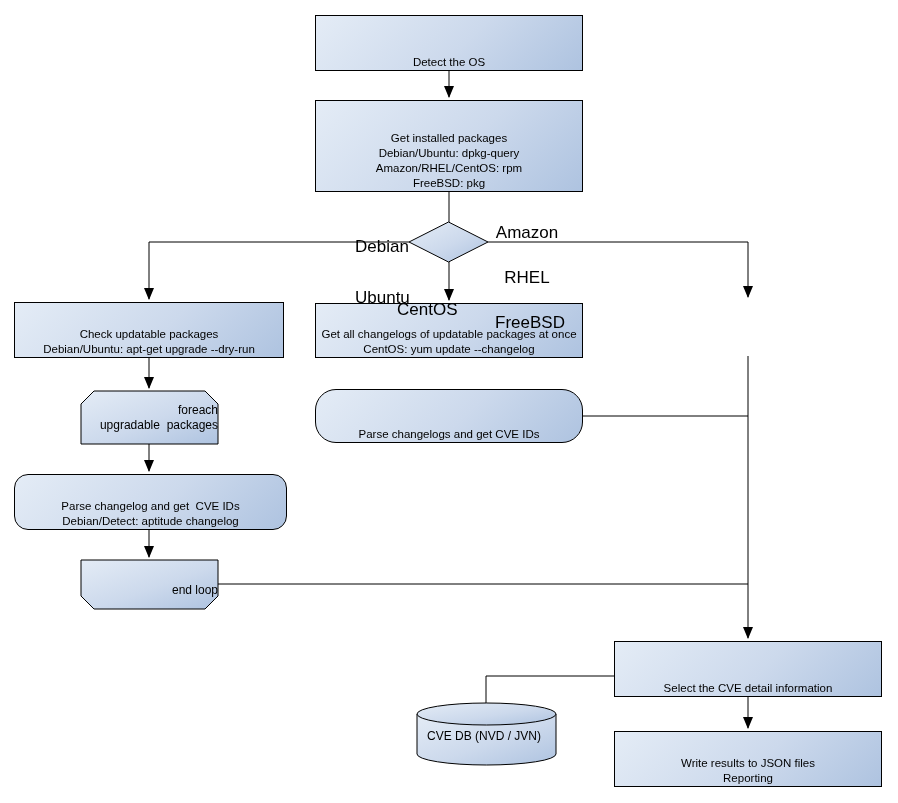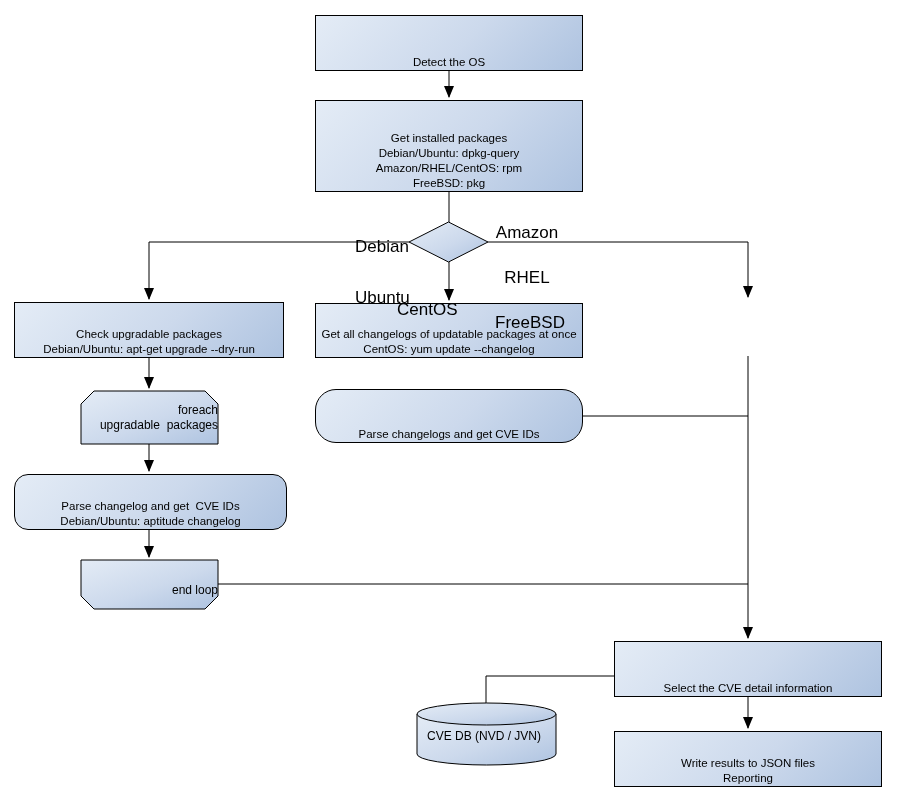--- a/index.html
+++ b/index.html
@@ -76,32 +76,32 @@
   </div>
 
   <div class="node" style="left:315px;top:100px;width:268px;height:92px;">
     <span class="line">Get installed packages</span>
     <span class="line">Debian/Ubuntu: dpkg-query</span>
     <span class="line">Amazon/RHEL/CentOS: rpm</span>
     <span class="line">FreeBSD: pkg</span>
   </div>
 
   <div class="node" style="left:14px;top:302px;width:270px;height:56px;">
-    <span class="line">Check upgradable packages</span>
+    <span class="line">Check updatable packages</span>
     <span class="line">Debian/Ubuntu: apt-get upgrade --dry-run</span>
   </div>
 
   <div class="shape-label" style="left:81px;top:391px;width:137px;height:53px;">
     <span class="line">foreach</span>
     <span class="line">upgradable  packages</span>
   </div>
 
   <div class="node" style="left:14px;top:474px;width:273px;height:56px;border-radius:14px;">
     <span class="line">Parse changelog and get  CVE IDs</span>
-    <span class="line">Debian/Ubuntu: aptitude changelog</span>
+    <span class="line">Debian/Detect: aptitude changelog</span>
   </div>
 
   <div class="shape-label" style="left:81px;top:560px;width:137px;height:61px;">
     <span class="line">end loop</span>
   </div>
 
   <div class="node" style="left:315px;top:303px;width:268px;height:55px;">
     <span class="line">Get all changelogs of updatable packages at once</span>
     <span class="line">CentOS: yum update --changelog</span>
   </div>

